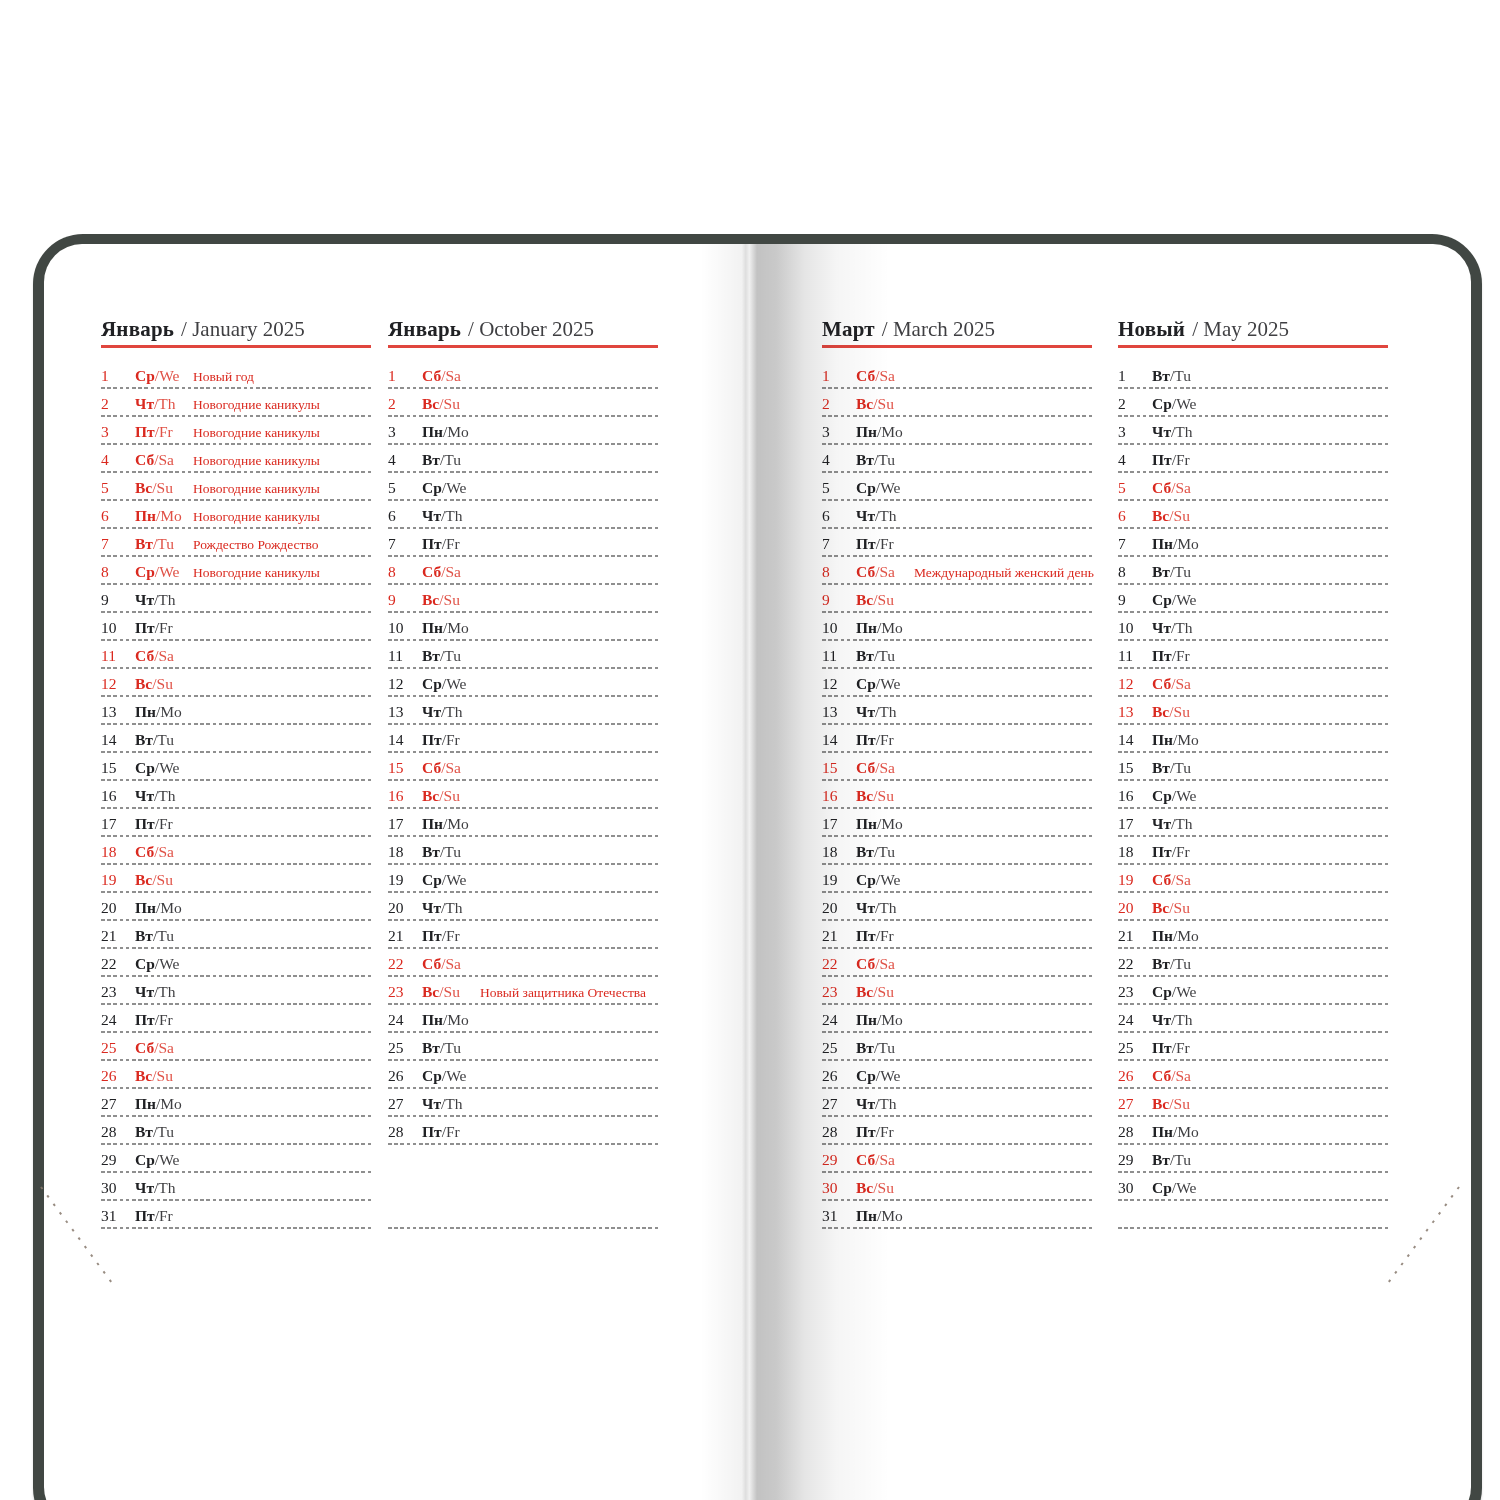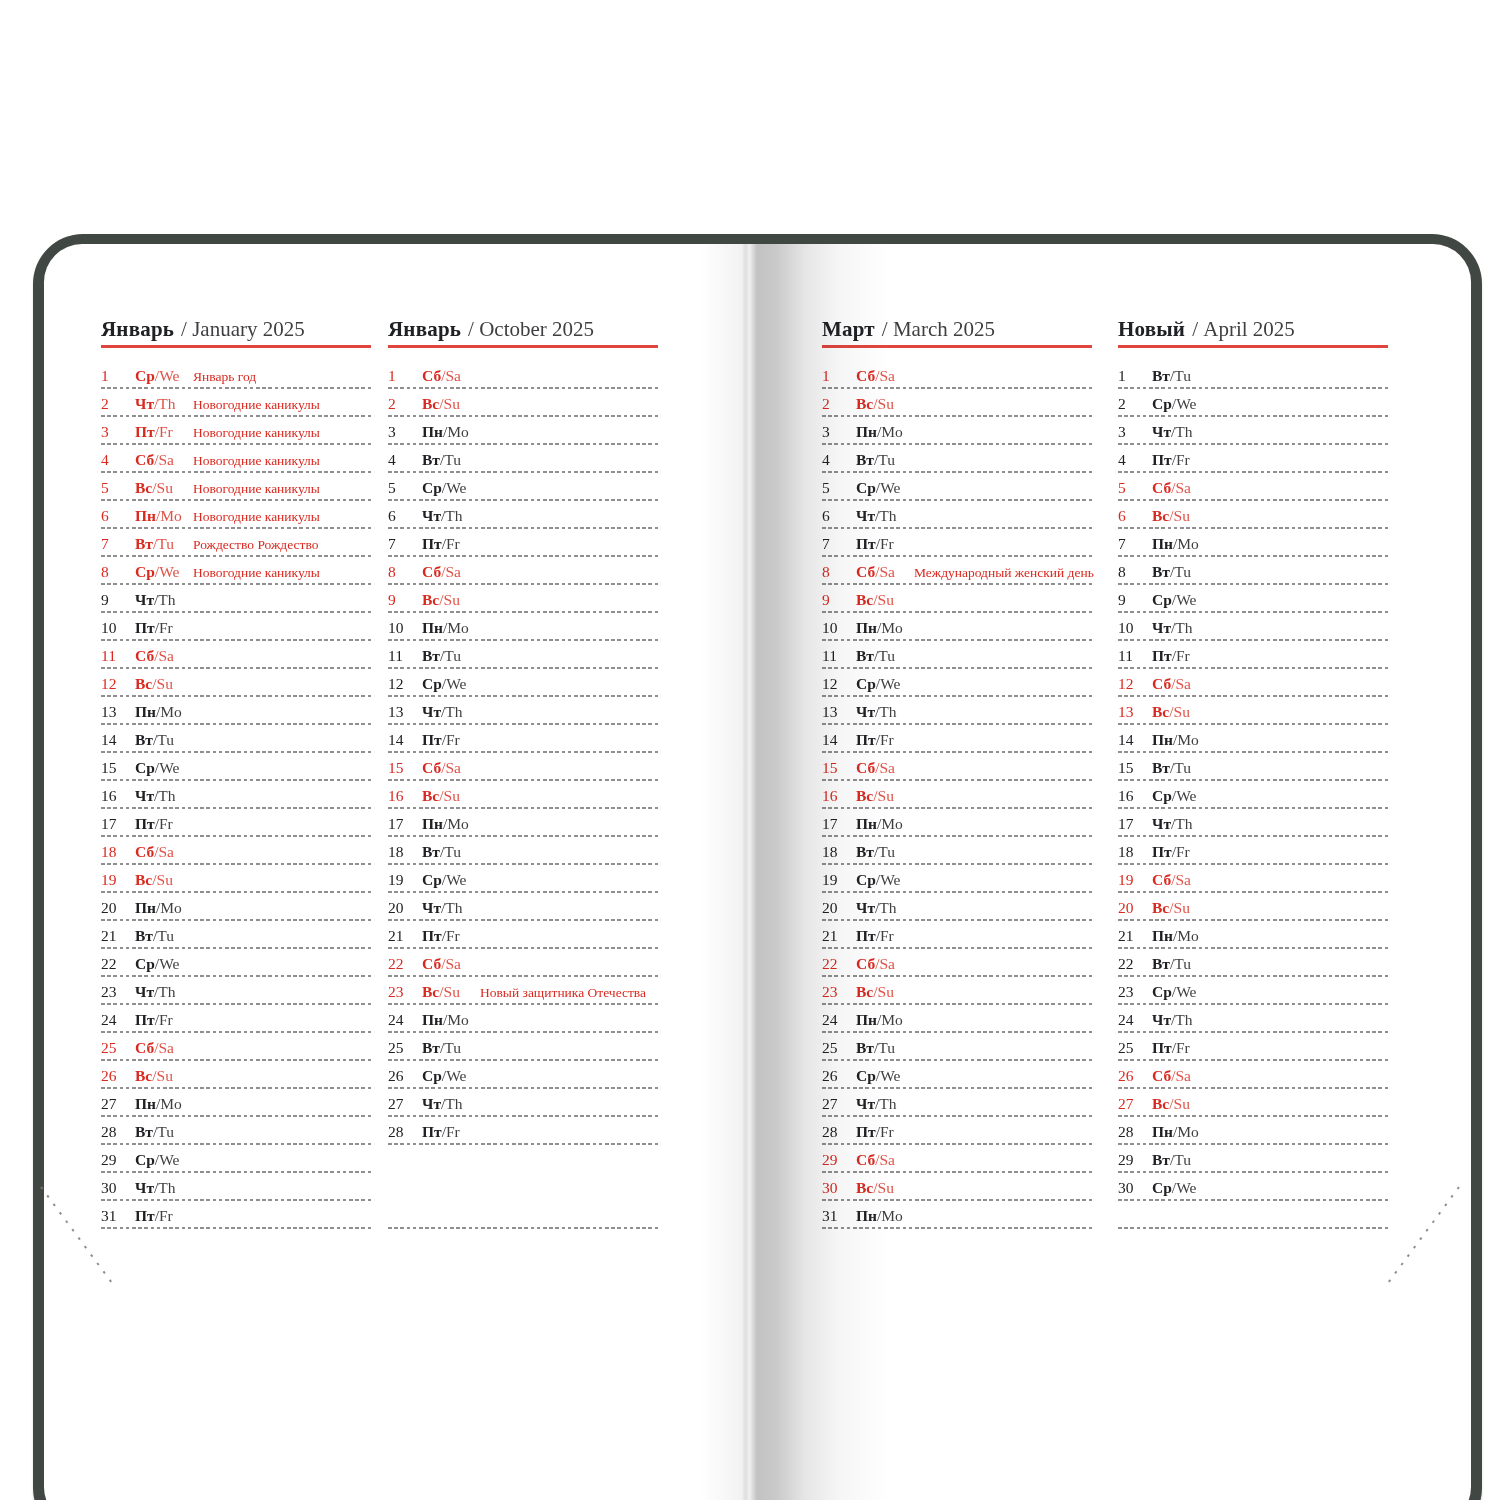--- a/index.html
+++ b/index.html
@@ -48,21 +48,21 @@
   <div class="cover">
     <div class="pages">
 
       <div class="month-col" style="left:57px">
         <div class="mhead"><span class="mname">Январь</span><span class="men">/ January 2025</span></div>
         <div class="mline"></div>
         <div class="rows">
             <div class="row lined red">
               <span class="num">1</span>
               <span class="day"><span class="ru">Ср</span><span class="en">/We</span></span>
-              <span class="note">Январь год</span>
+              <span class="note">Новый год</span>
             </div>
             <div class="row lined red">
               <span class="num">2</span>
               <span class="day"><span class="ru">Чт</span><span class="en">/Th</span></span>
               <span class="note">Новогодние каникулы</span>
             </div>
             <div class="row lined red">
               <span class="num">3</span>
               <span class="day"><span class="ru">Пт</span><span class="en">/Fr</span></span>
               <span class="note">Новогодние каникулы</span>
@@ -436,21 +436,21 @@
               <span class="day"><span class="ru">Вс</span><span class="en">/Su</span></span>
             </div>
             <div class="row lined">
               <span class="num">31</span>
               <span class="day"><span class="ru">Пн</span><span class="en">/Mo</span></span>
             </div>
           </div>
       </div>
 
       <div class="month-col" style="left:1074px">
-        <div class="mhead"><span class="mname">Новый</span><span class="men">/ April 2025</span></div>
+        <div class="mhead"><span class="mname">Новый</span><span class="men">/ May 2025</span></div>
         <div class="mline"></div>
         <div class="rows">
             <div class="row lined">
               <span class="num">1</span>
               <span class="day"><span class="ru">Вт</span><span class="en">/Tu</span></span>
             </div>
             <div class="row lined">
               <span class="num">2</span>
               <span class="day"><span class="ru">Ср</span><span class="en">/We</span></span>
             </div>

